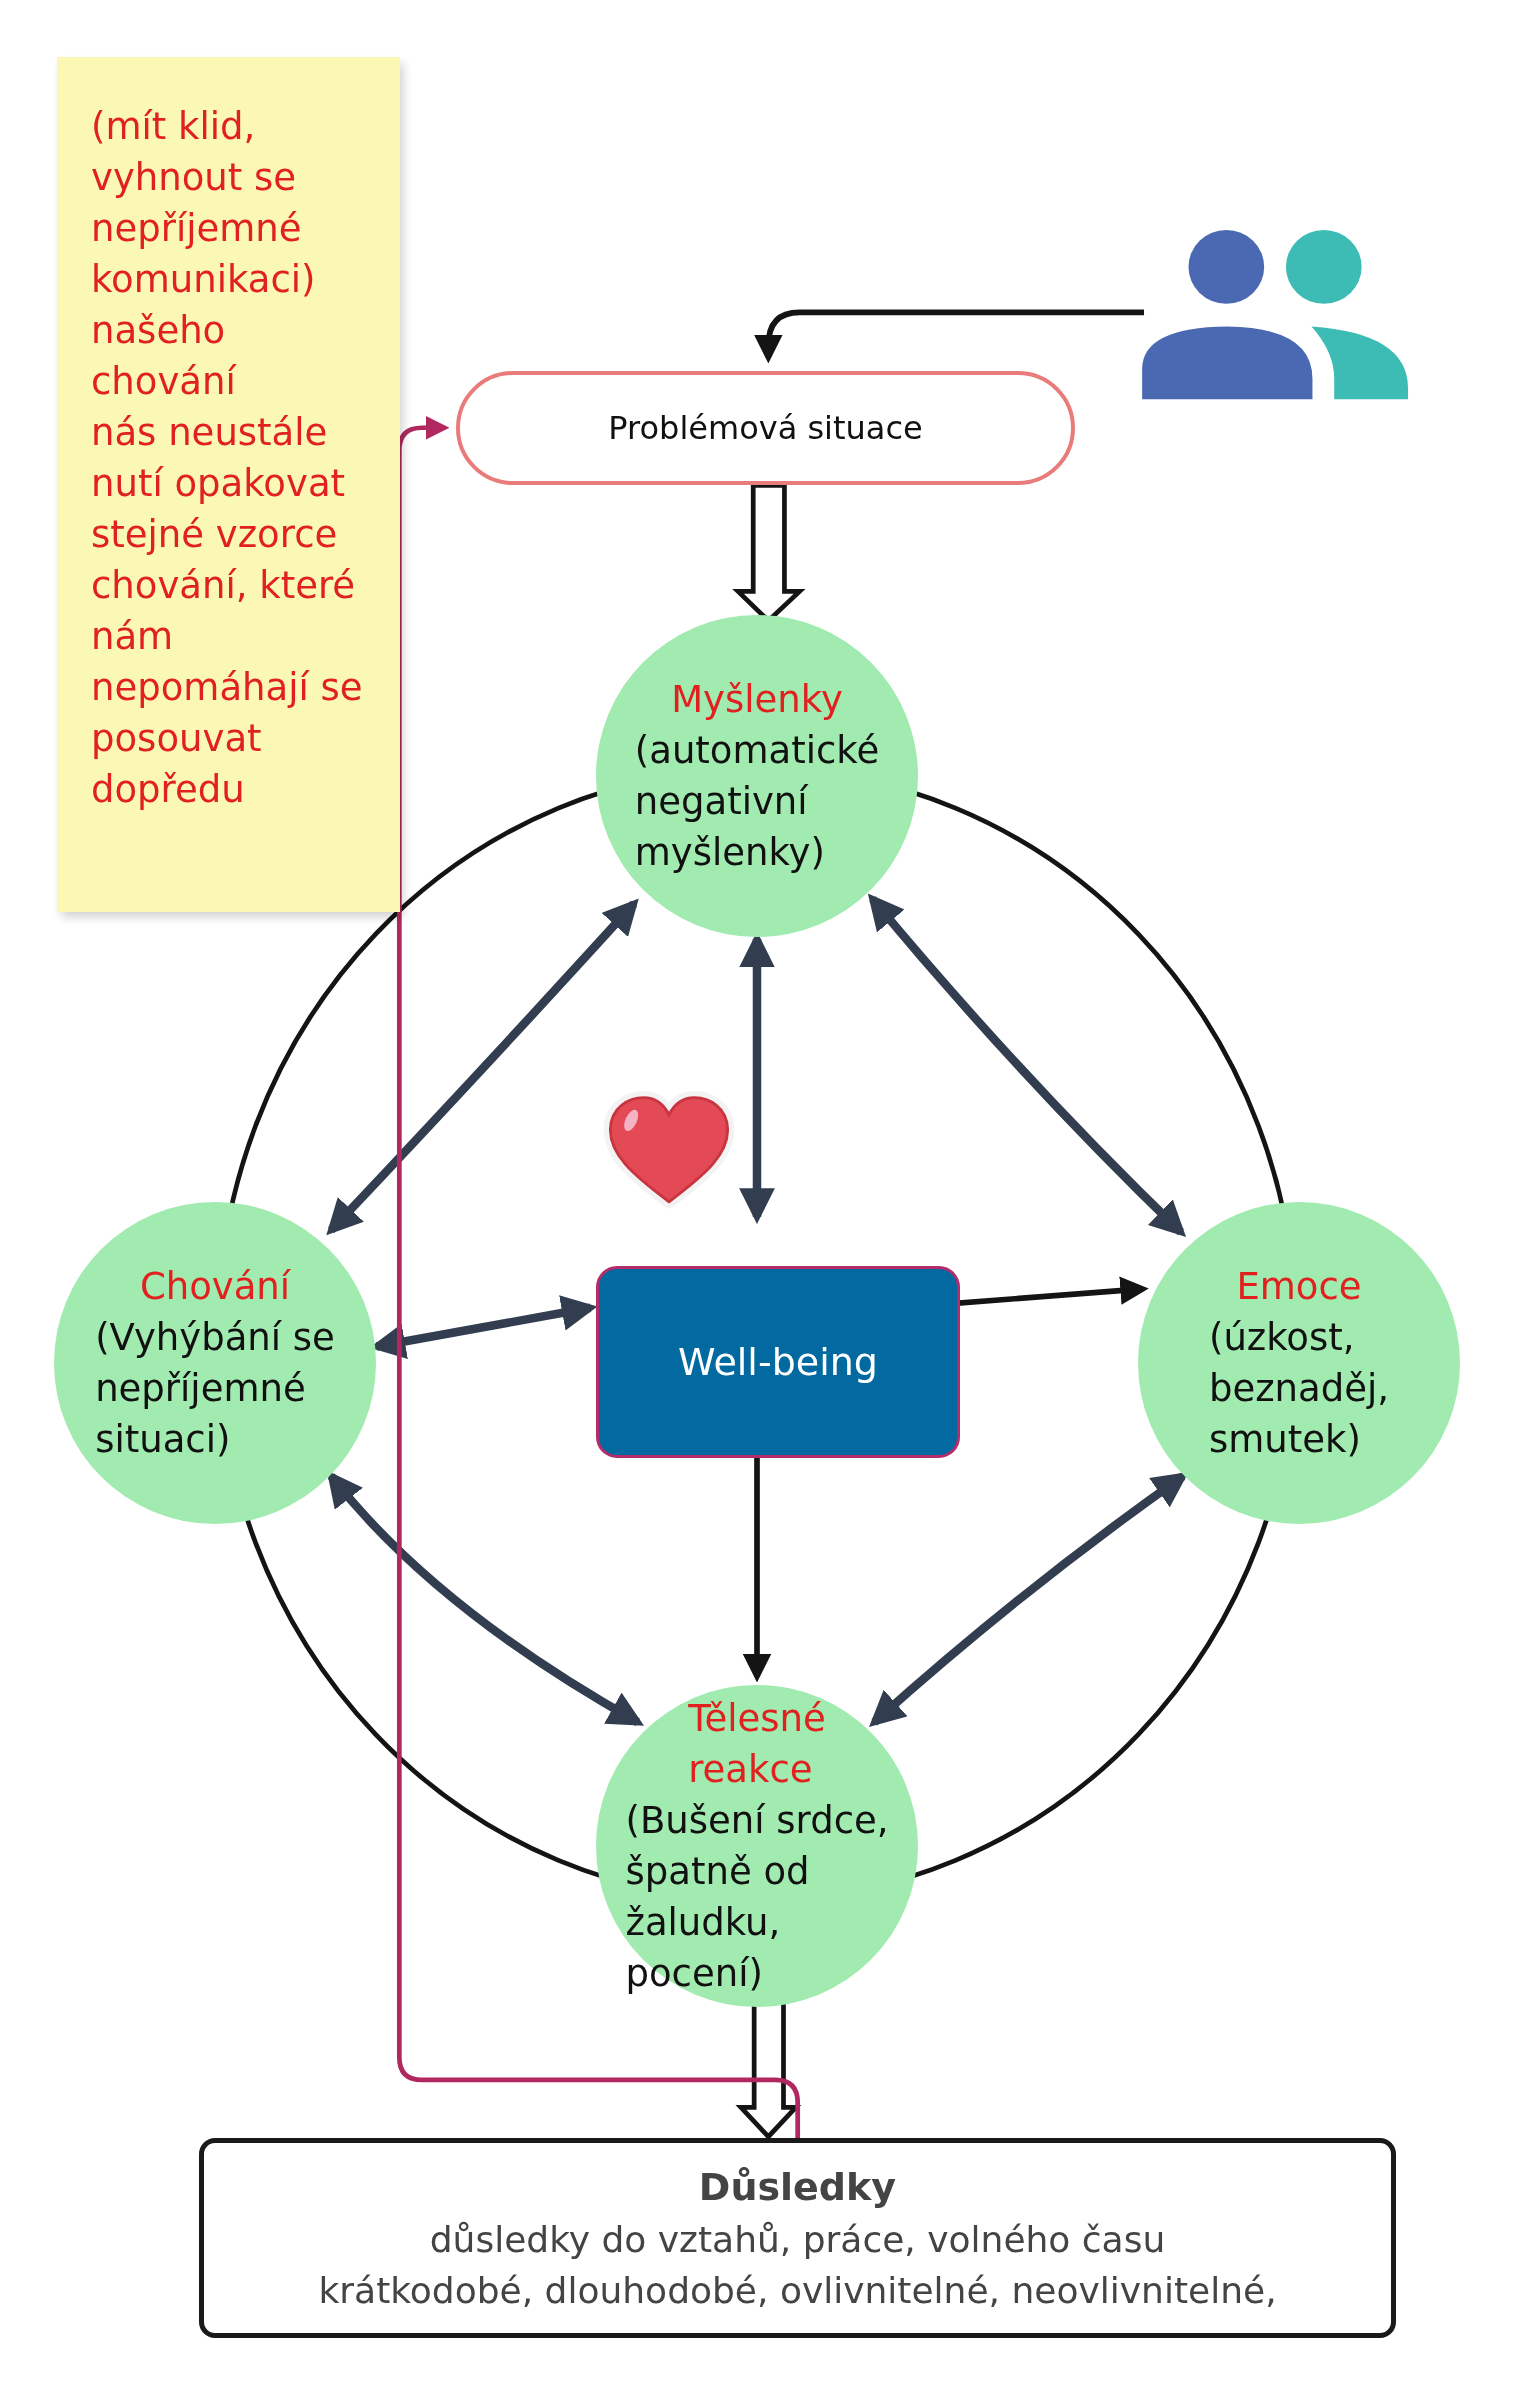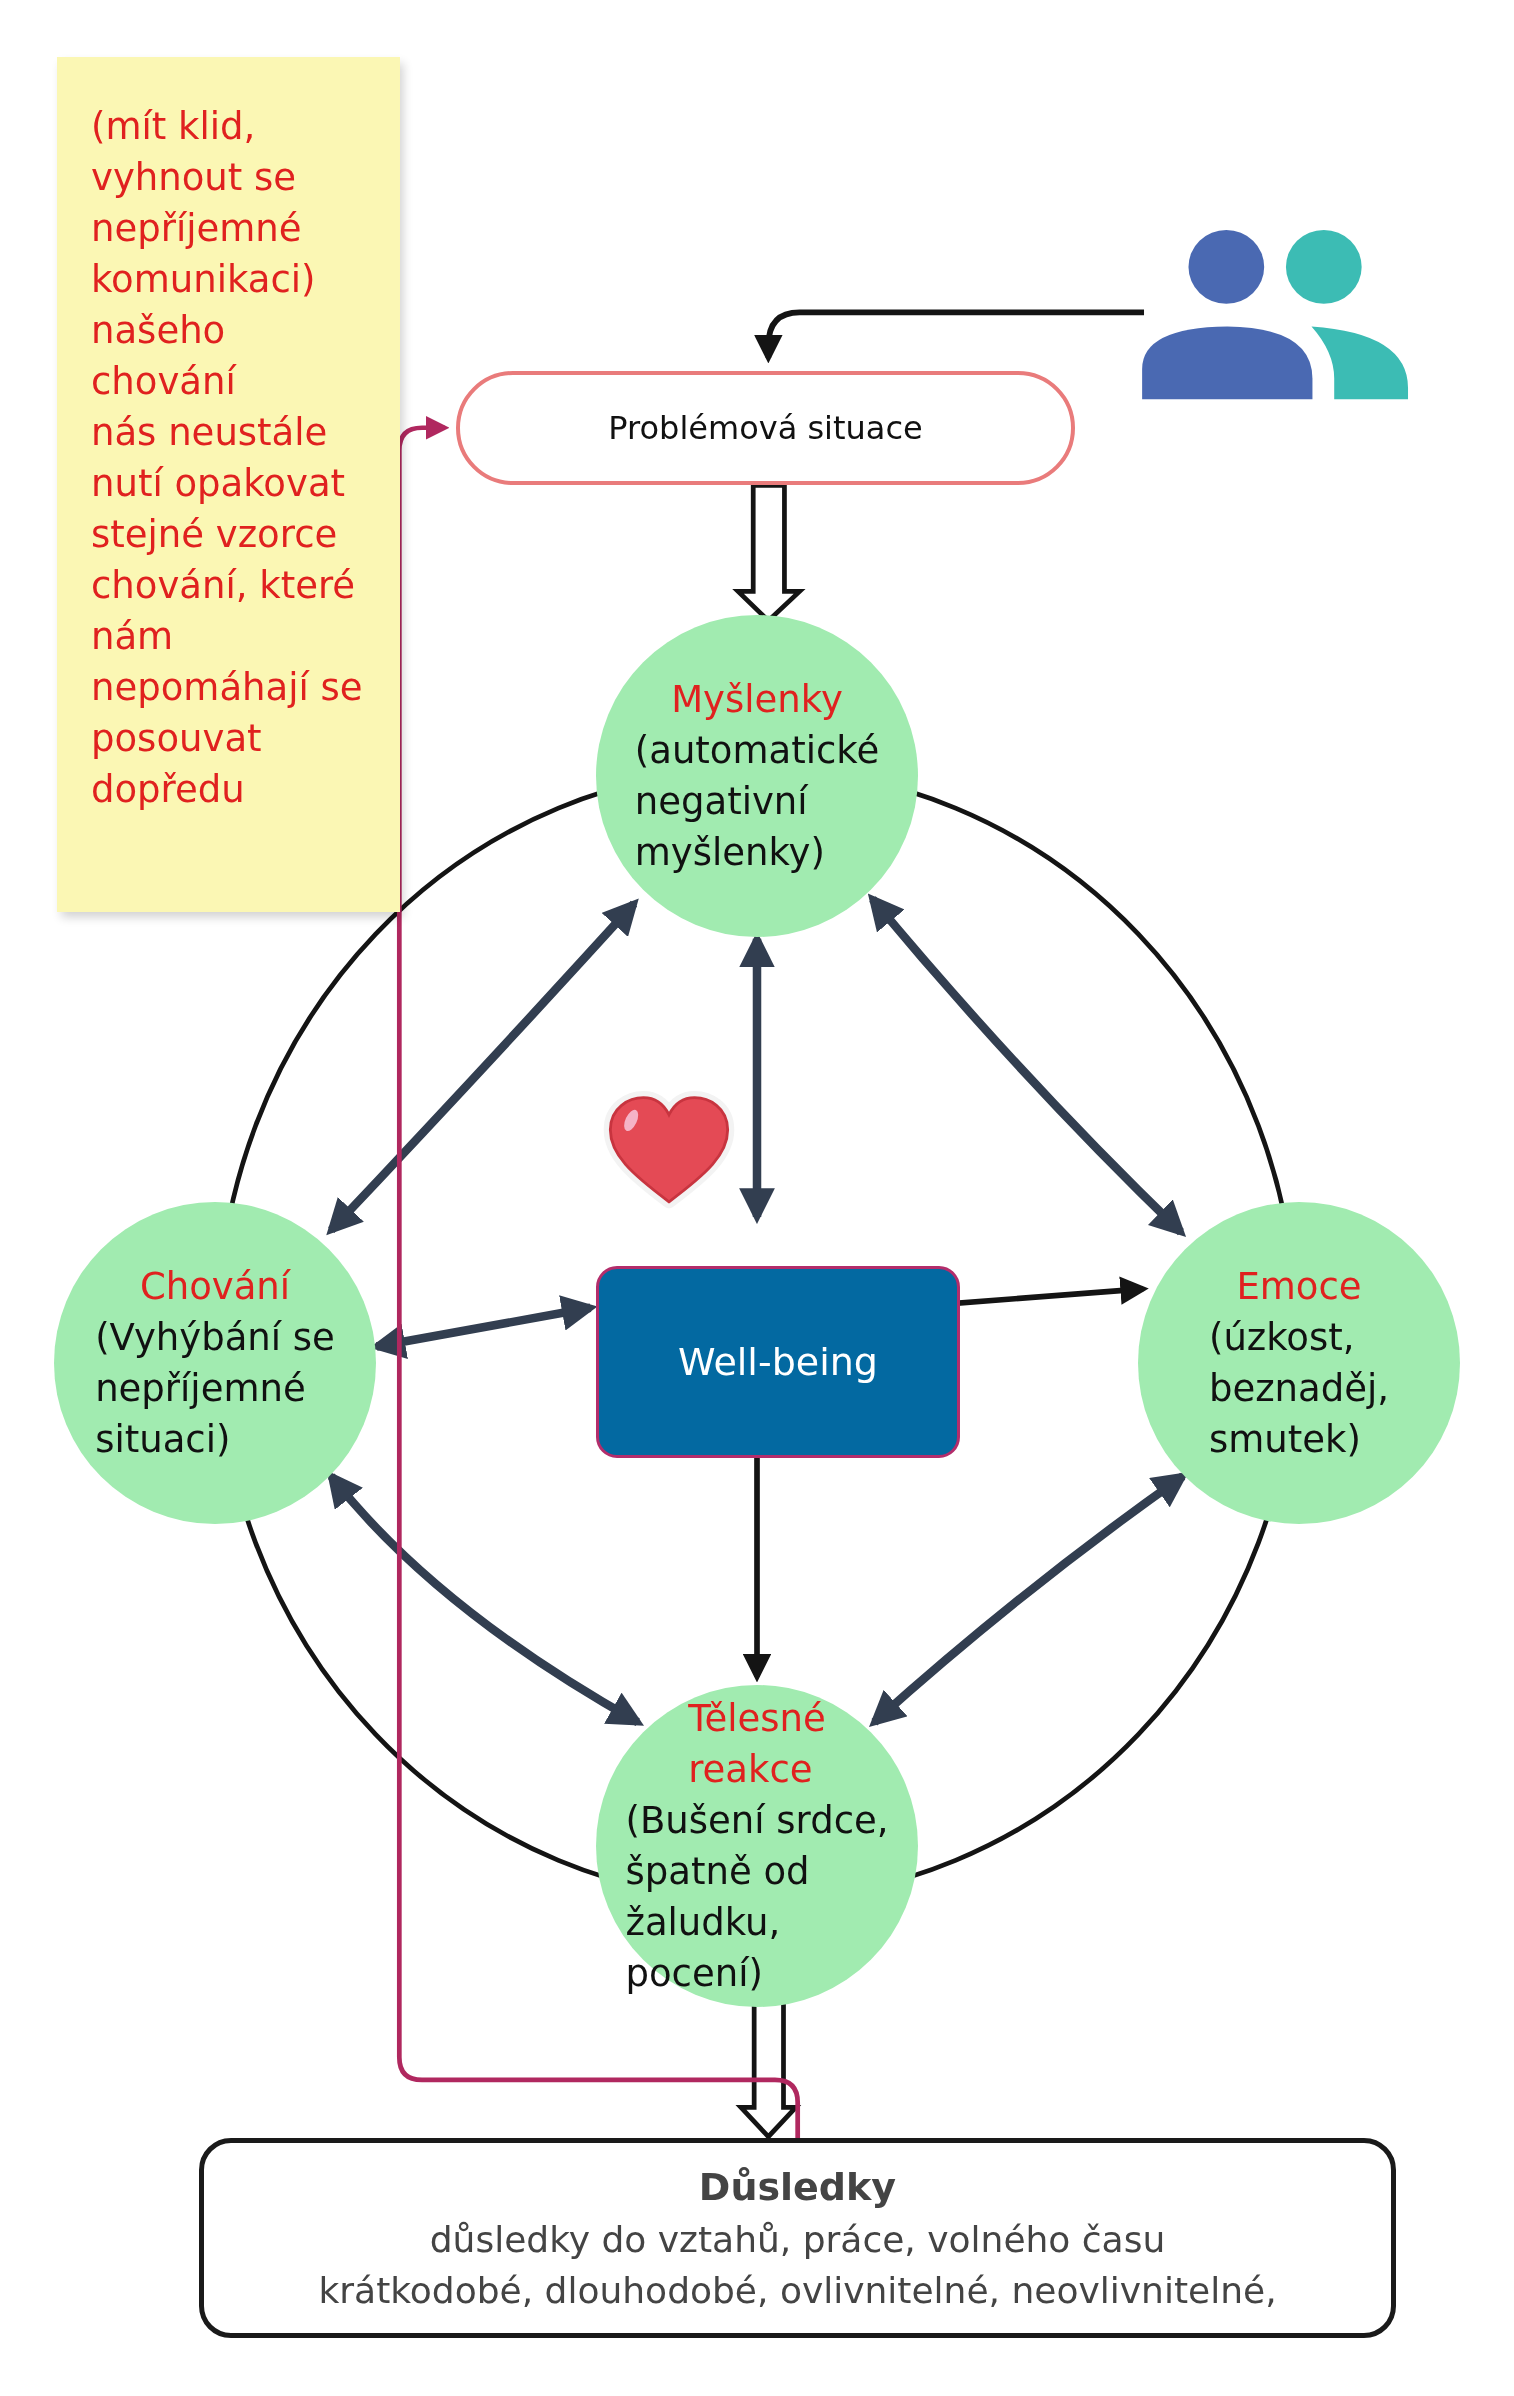--- a/index.html
+++ b/index.html
@@ -36,21 +36,21 @@
 
   .wellbeing {
     left: 596px; top: 1226px; width: 364px; height: 192px;
     background: #0369a1; border: 3.8px solid #B32D6B; border-radius: 21px;
     display: flex; align-items: center; justify-content: center;
     color: #fff; font-size: 38px; margin-top: 40px;
   }
 
   .outcome {
     left: 199px; top: 2138px; width: 1197px; height: 200px;
-    border: 5.7px solid #1a1a1a; border-radius: 32px; background: #fff;
+    border: 5.7px solid #1a1a1a; border-radius: 16px; background: #fff;
     display: flex; flex-direction: column; align-items: center; justify-content: center;
     color: #444; text-align: center;
   }
   .outcome .title { font-weight: bold; font-size: 38px; line-height: 53px; }
   .outcome .line { font-size: 36px; line-height: 51px; }
 </style>
 </head>
 <body>
 
 <div id="canvas">

